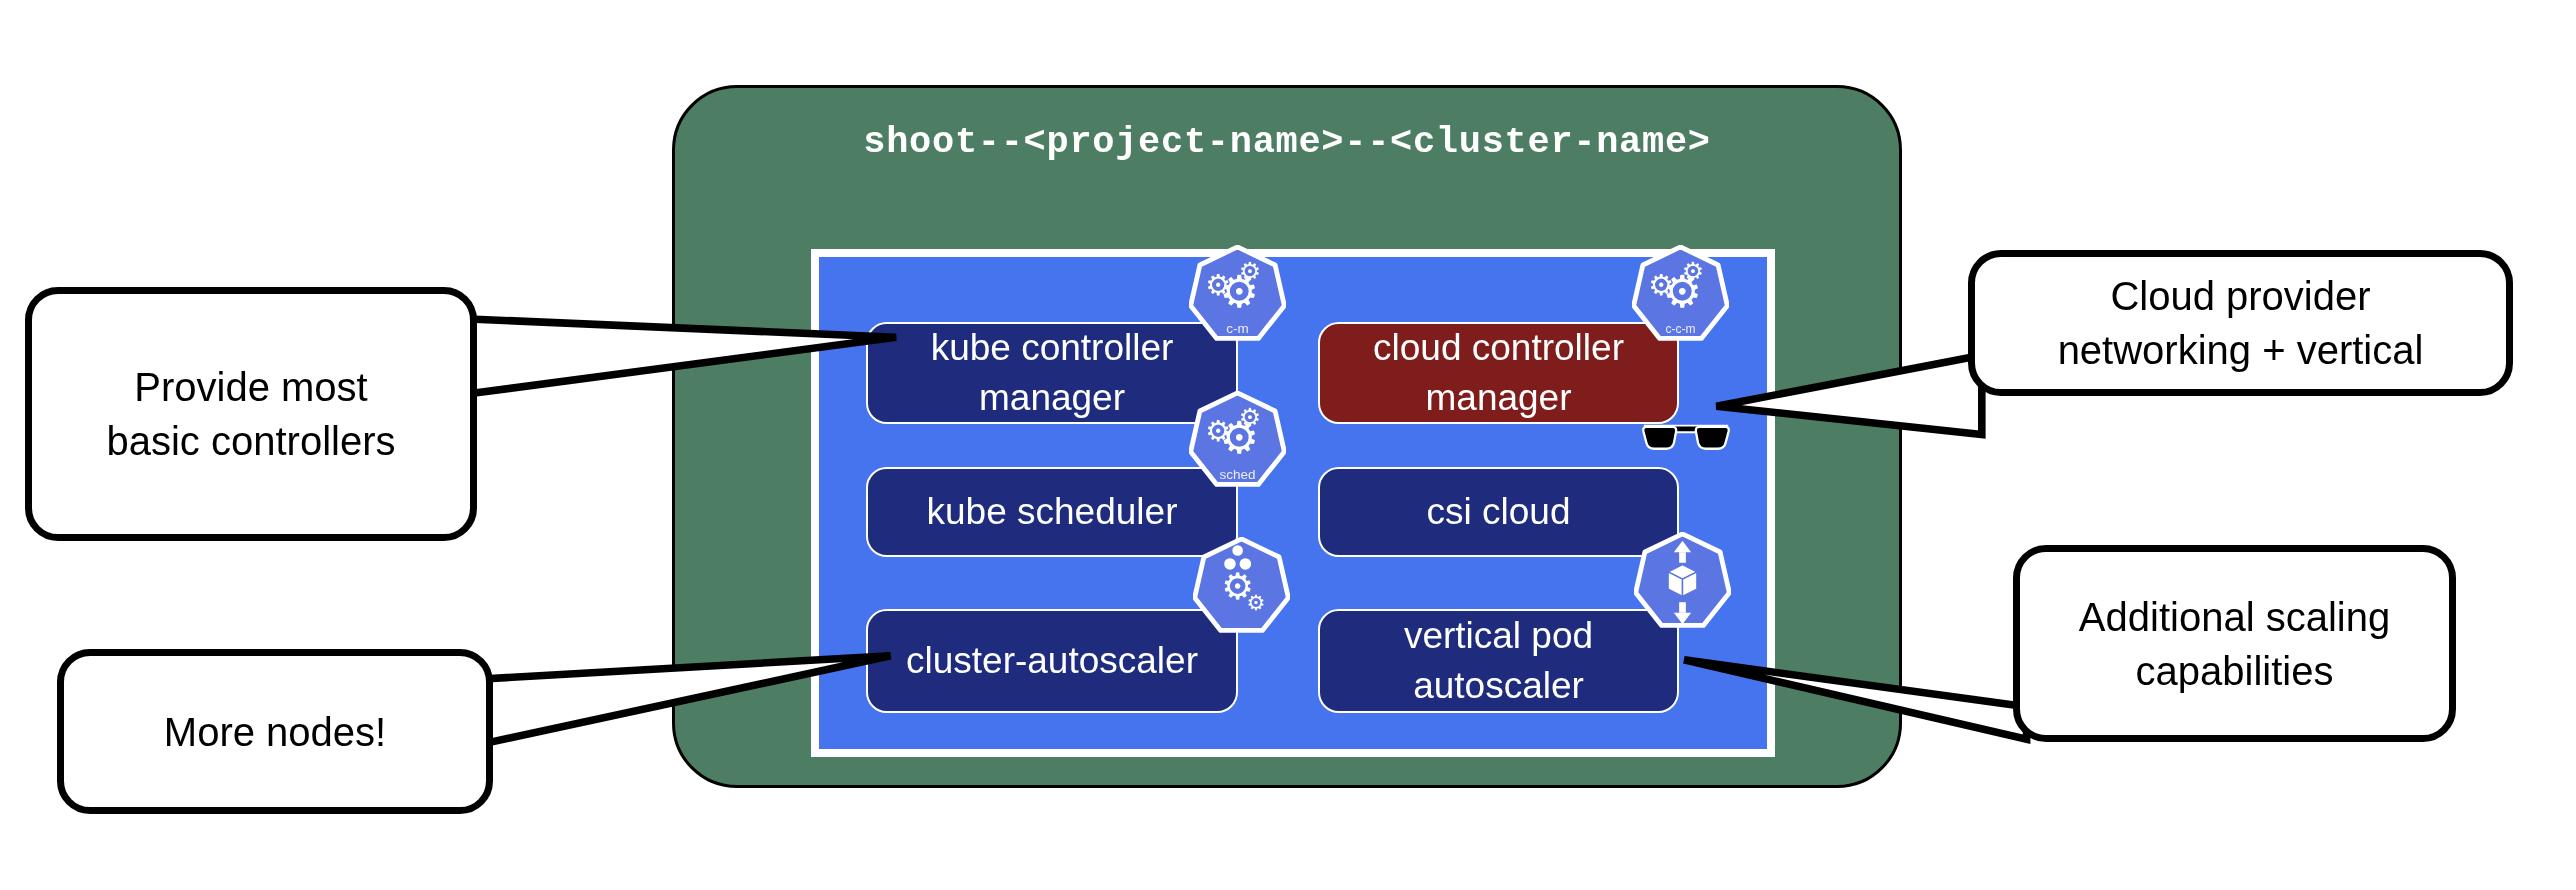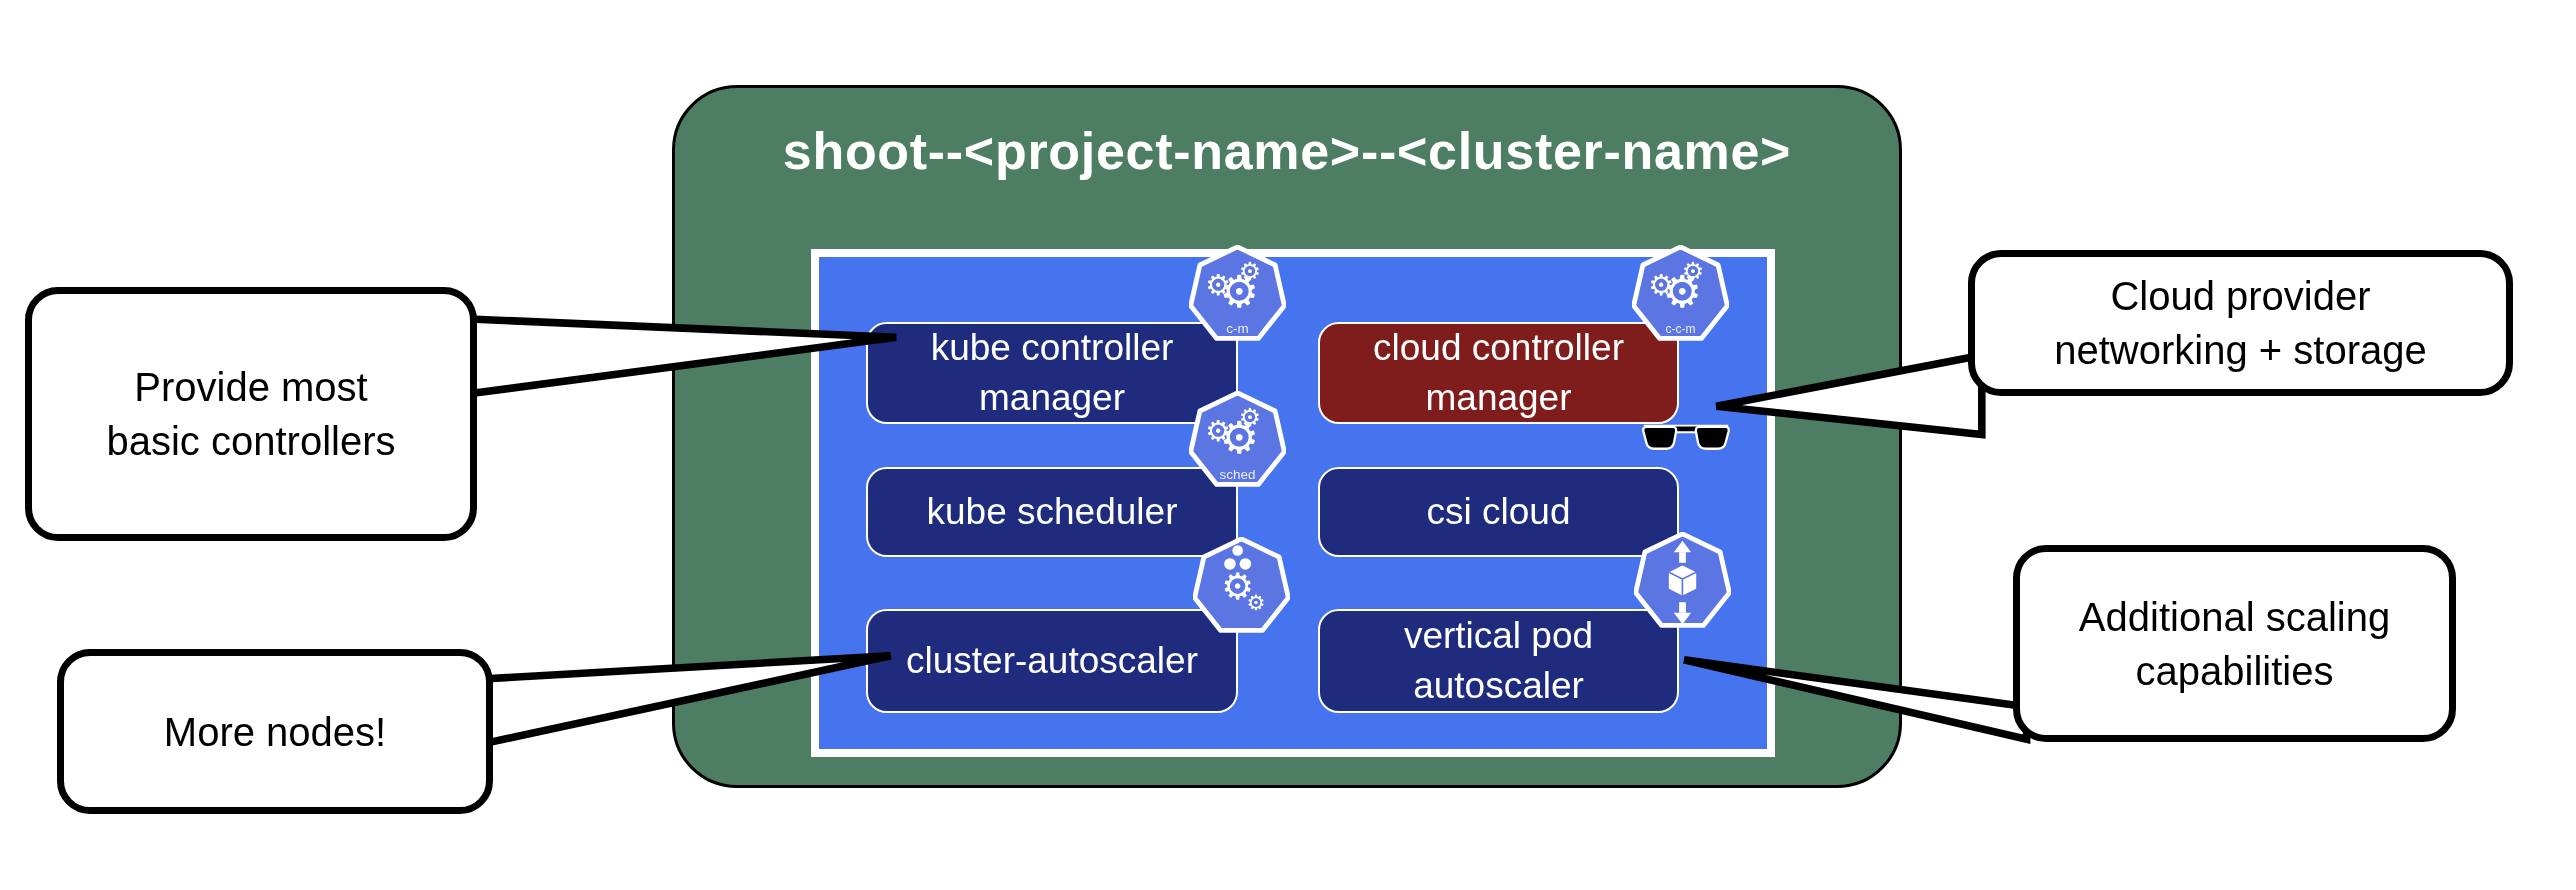--- a/index.html
+++ b/index.html
@@ -3,22 +3,22 @@
 <meta charset="utf-8">
 <style>
   html,body{margin:0;padding:0;background:#fff;}
   .canvas{position:relative;width:2576px;height:891px;background:#fff;overflow:hidden;
           font-family:"Liberation Sans",sans-serif;}
 
   
   .green{position:absolute;left:672px;top:85px;width:1230px;height:703px;
          border:3.4px solid #000;border-radius:65px;box-sizing:border-box;z-index:1;}
   .cluster-title{position:absolute;left:0;right:0;top:33px;text-align:center;
-         font-family:Liberation Sans, sans-serif;font-weight:bold;
-         font-size:52px;color:#fff;letter-spacing:0.7px;white-space:nowrap;}
+         font-family:Liberation Mono, monospace;font-weight:bold;
+         font-size:37px;color:#fff;letter-spacing:0.7px;white-space:nowrap;}
 
   
   .panel{position:absolute;left:136px;top:133px;width:964px;height:508px;
          border:8.3px solid #fff;box-sizing:border-box;margin-top:28px;}
 
   
   .node{position:absolute;border:2.8px solid #fff;border-radius:20.7px;box-sizing:border-box;
         color:#fff;display:flex;flex-direction:column;align-items:center;justify-content:center;
         font-size:37px;line-height:50px;text-align:center;}
   .col1{left:47px;width:372px}
@@ -165,21 +165,21 @@
     <div>More nodes!</div>
   </div>
 
   <div class="callout" id="callout-1">
     <div>Provide most</div>
     <div>basic controllers</div>
   </div>
 
   <div class="callout" id="callout-3">
     <div>Cloud provider</div>
-    <div>networking + storage</div>
+    <div>networking + vertical</div>
   </div>
 
   <div class="callout" id="callout-4">
     <div>Additional scaling</div>
     <div>capabilities</div>
   </div>
 
 </div>
 
 

